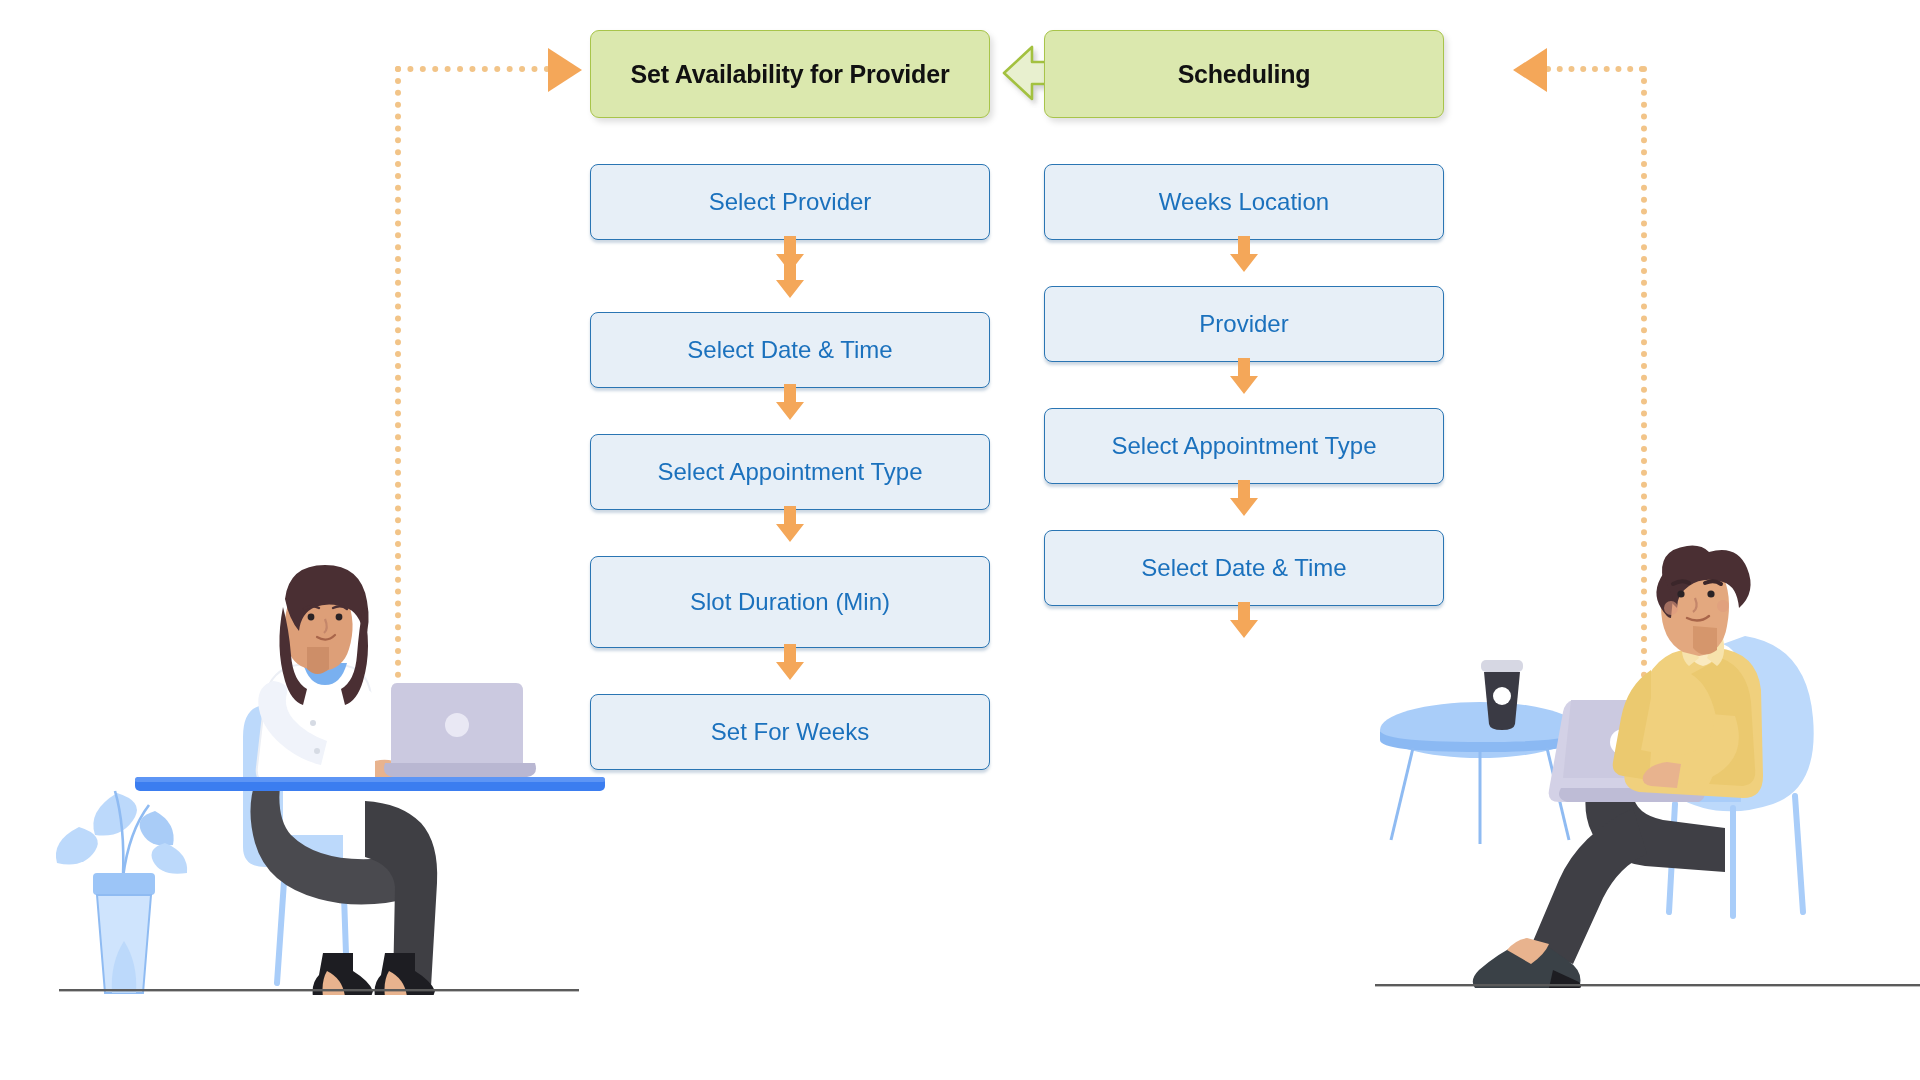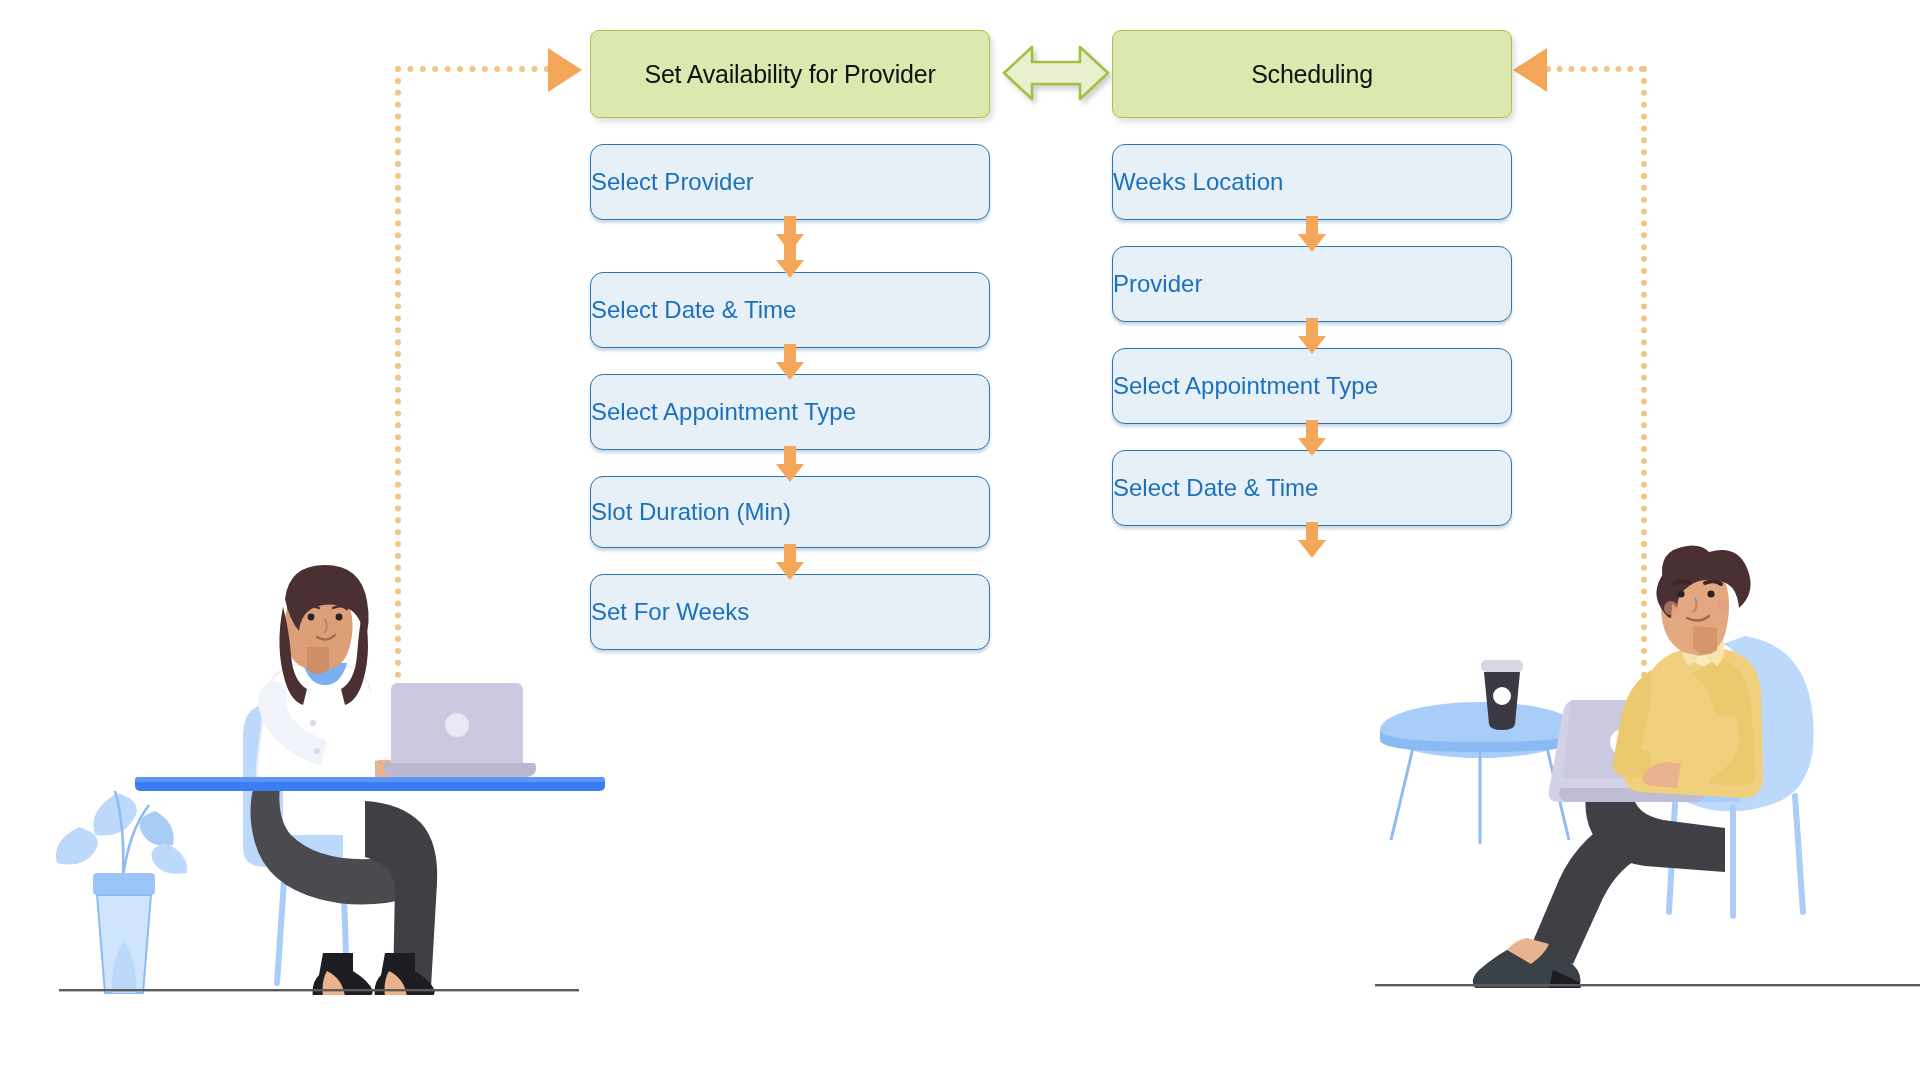--- a/index.html
+++ b/index.html
@@ -8,52 +8,53 @@
     background:#ffffff;
     font-family:"Liberation Sans", sans-serif;
     overflow:hidden;
     position:relative;
   }
   .canvas{position:absolute;inset:0;}
 
   
   .col{position:absolute;width:400px;}
   .col-left{left:590px;top:30px;}
-  .col-right{left:1112px;top:30px;}
+  .col-right{left:1044px;top:30px;}
 
   .header-box{
     height:88px;
     background:#dbe8ae;
     border:1.5px solid #a8c44a;
     border-radius:9px;
     display:flex;align-items:center;justify-content:center;
     box-shadow:3px 4px 6px rgba(0,0,0,.13);
     box-sizing:border-box;
   }
   .header-box span{
-    font-size:25px;font-weight:normal;color:#111111;letter-spacing:-.2px;
+    font-size:25px;font-weight:bold;color:#111111;letter-spacing:-.2px;
   }
 
   .step{
     height:76px;
     background:#e7eff7;
     border:1.5px solid #2a75b3;
-    border-radius:13px;
-    display:flex;justify-content:center;
+    border-radius:8px;
+    display:flex;align-items:center;justify-content:center;
     flex-direction:column;
     box-sizing:border-box;
     box-shadow:0 3px 3px rgba(120,150,180,.38);
+    margin-top:20px;
   }
   .step .label{
     font-size:24px;color:#1b71bd;line-height:1.15;
   }
   .step .sub{
     font-size:22px;color:#111111;line-height:1.2;margin-top:2px;
   }
-  .step.tall{height:72px;}
+  .step.tall{height:92px;}
 
   
   .gap{height:26px;position:relative;}
   .vgap{height:26px;}
 
   .down-arrow{
     position:absolute;left:50%;top:-4px;transform:translateX(-50%);
     width:34px;height:36px;
   }
 

